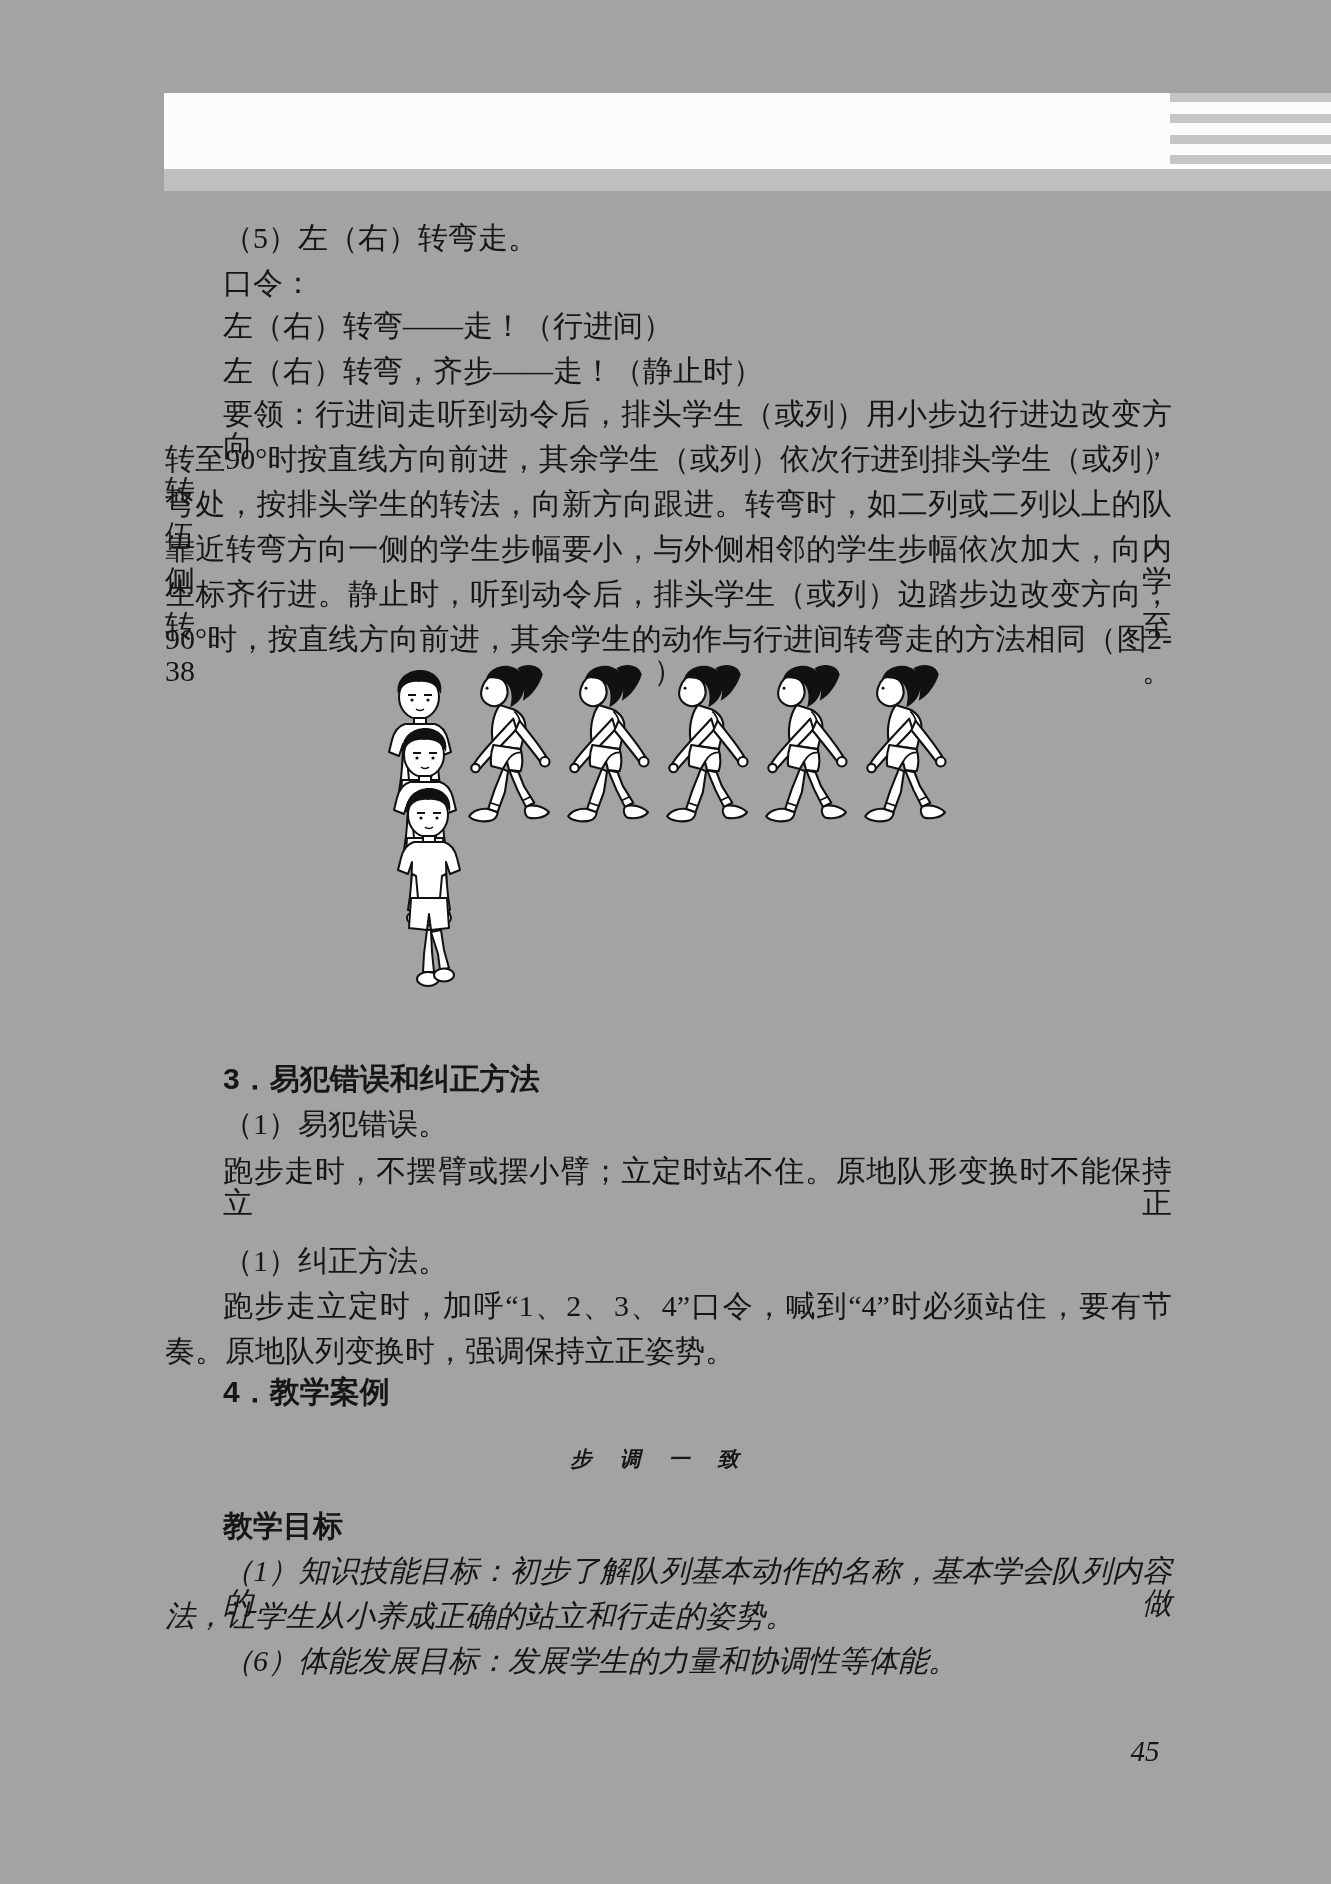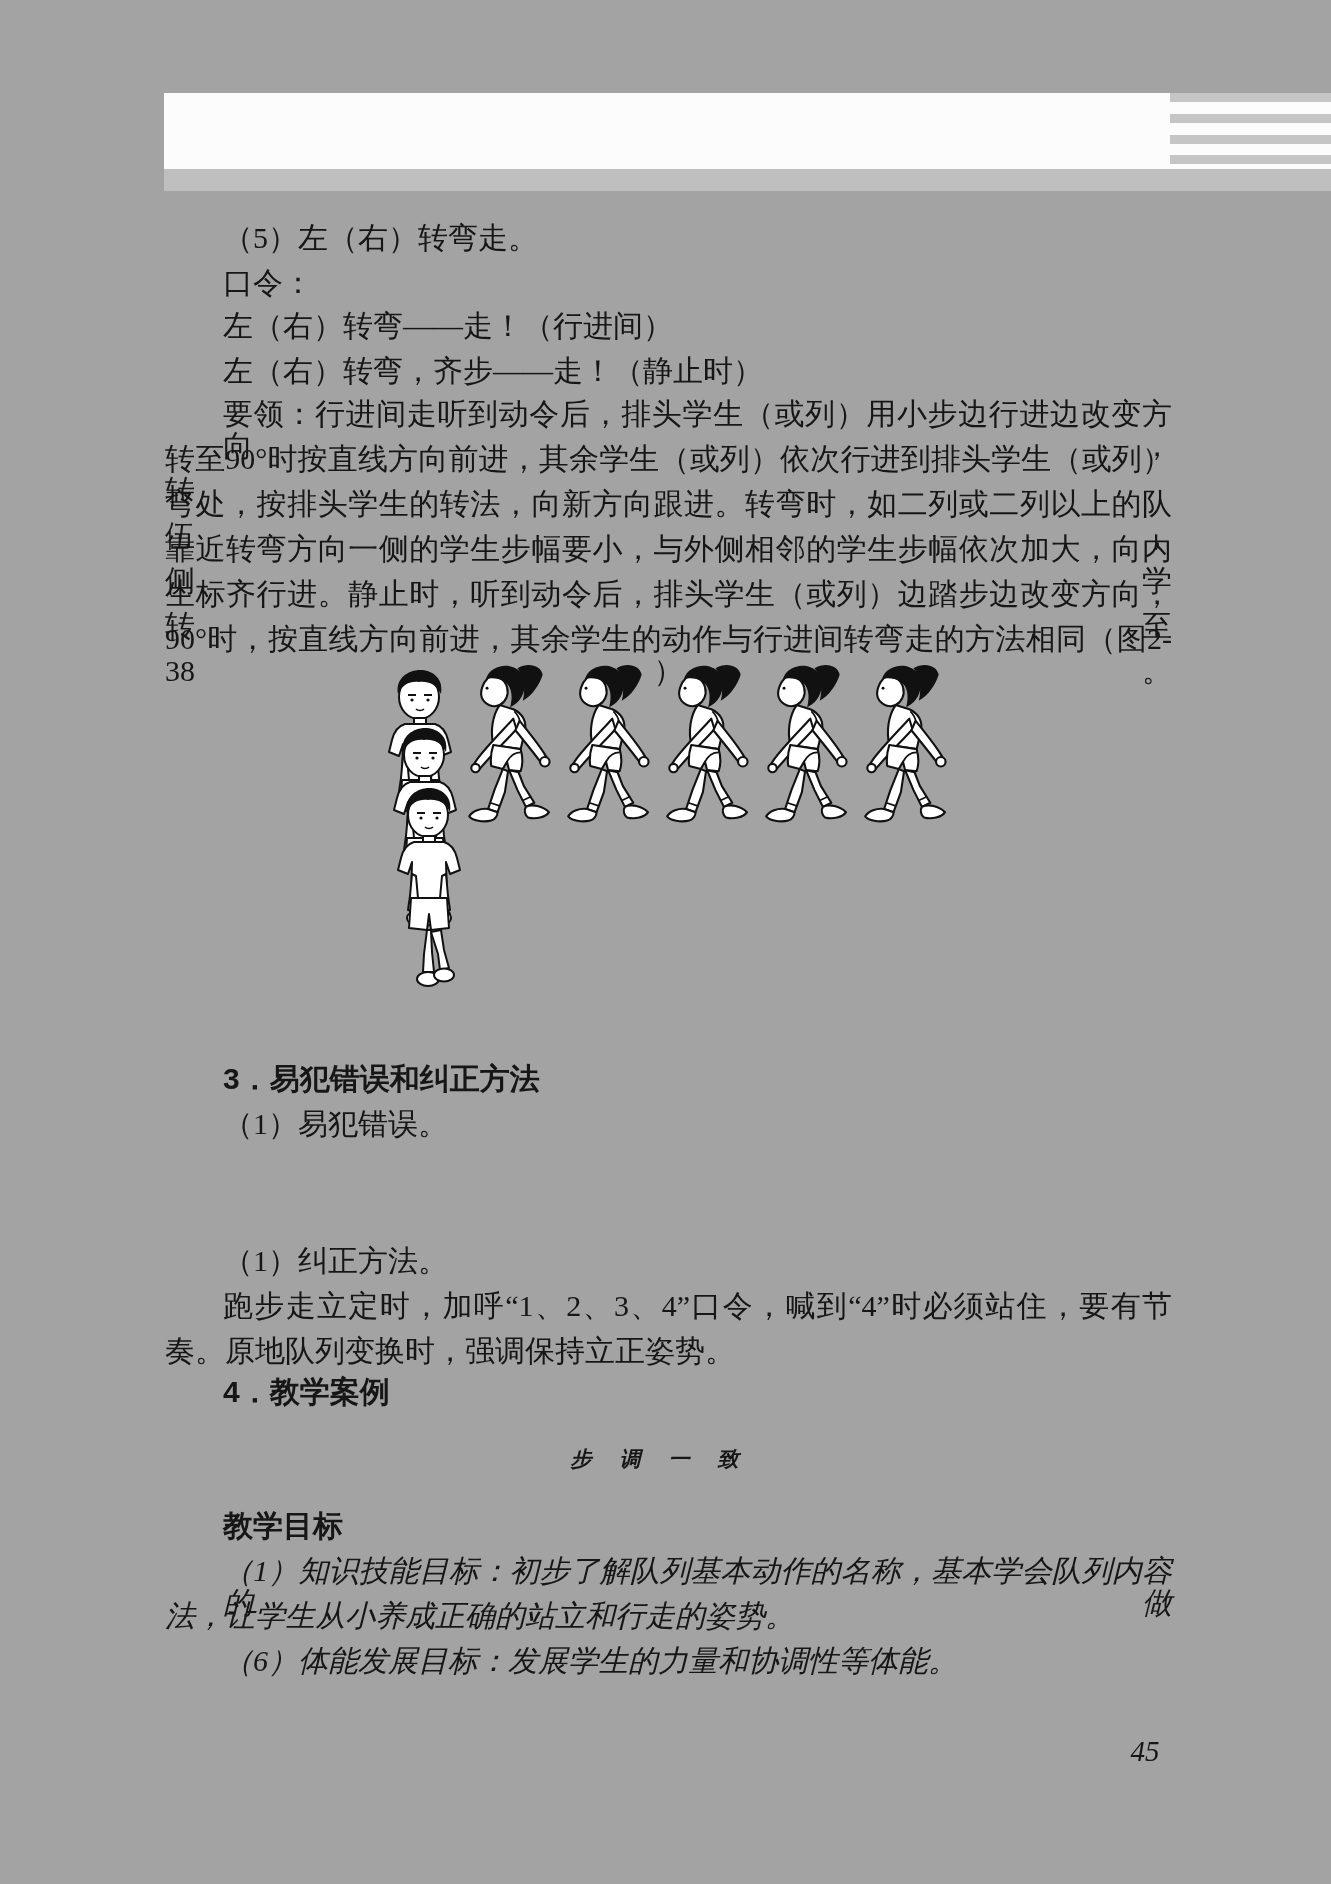--- a/index.html
+++ b/index.html
@@ -118,20 +118,21 @@
         <use href="#girl-sym" transform="translate(184,7) scale(1.05)"></use>
         <use href="#girl-sym" transform="translate(283,7) scale(1.05)"></use>
         <use href="#girl-sym" transform="translate(382,7) scale(1.05)"></use>
         <use href="#girl-sym" transform="translate(481,7) scale(1.05)"></use>
       </g>
     </svg>
   </div>
 
   <div class="line ind head" style="top:1063px">3．易犯错误和纠正方法</div>
   <div class="line ind" style="top:1108px">（1）易犯错误。</div>
+  <div class="line ind just" style="top:1155px">跑步走时，不摆臂或摆小臂；立定时站不住。原地队形变换时不能保持立正</div>
   <div class="line ind" style="top:1245px">（1）纠正方法。</div>
   <div class="line ind just" style="top:1290px">跑步走立定时，加呼“1、2、3、4”口令，喊到“4”时必须站住，要有节</div>
   <div class="line" style="top:1335px">奏。原地队列变换时，强调保持立正姿势。</div>
 
   <div class="line ind head" style="top:1376px">4．教学案例</div>
   <div class="line case-title" style="top:1443px">步调一致</div>
   <div class="line ind head" style="top:1510px">教学目标</div>
   <div class="line ind just kai" style="top:1555px">（1）知识技能目标：初步了解队列基本动作的名称，基本学会队列内容的做</div>
   <div class="line kai" style="top:1600px">法，让学生从小养成正确的站立和行走的姿势。</div>
   <div class="line ind kai" style="top:1645px">（6）体能发展目标：发展学生的力量和协调性等体能。</div>

